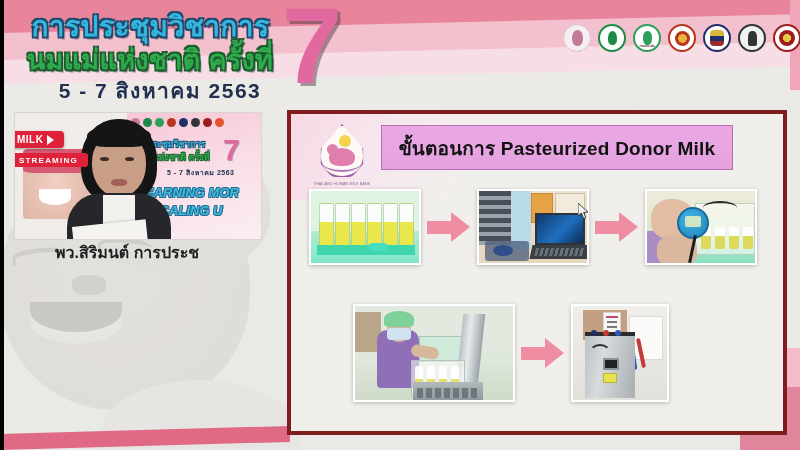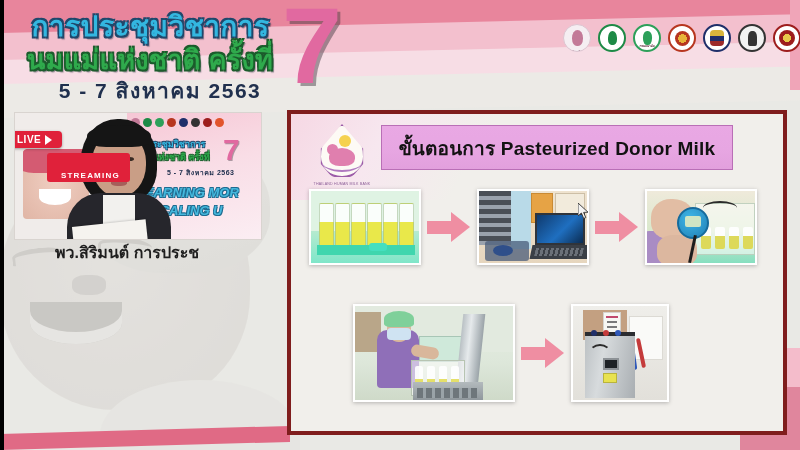--- a/index.html
+++ b/index.html
@@ -346,23 +346,23 @@
   .live-badge .play {
     width: 0; height: 0;
     border-left: 7px solid #fff;
     border-top: 5px solid transparent;
     border-bottom: 5px solid transparent;
   }
   .live-sub {
     position: absolute; left: -10px; top: 40px;
     z-index: 3;
     background: #e0213a; color: #fff;
-    padding: 18px 10px 2px 14px;
+    padding: 3px 10px 2px 14px;
     border-radius: 3px;
-    font-size: 8px; font-weight: 700; letter-spacing: 1.2px; margin-left: 42px;
+    font-size: 8px; font-weight: 700; letter-spacing: 1.2px;
   }
 
   
   .speaker-name {
     position: absolute; left: 55px; top: 240px;
     z-index: 11;
     font-size: 16px; font-weight: 700; color: #1e1e1e;
     white-space: nowrap;
   }
 
@@ -638,21 +638,21 @@
       <div class="fringe"></div>
       <div class="eyeL"></div>
       <div class="eyeR"></div>
       <div class="mouth"></div>
       <div class="suit"></div>
       <div class="shirt"></div>
       <div class="paper"></div>
     </div>
 
     <div class="live-badge">
-      <span>LIVE</span>
+      <span>MILK</span>
       <span class="play"></span>
     </div>
     <div class="live-sub">STREAMING</div>
   </div>
 
   <div class="speaker-name">พว.สิริมนต์  การประช</div>
 
   <div class="slide">
 
     <div class="milk-logo">

